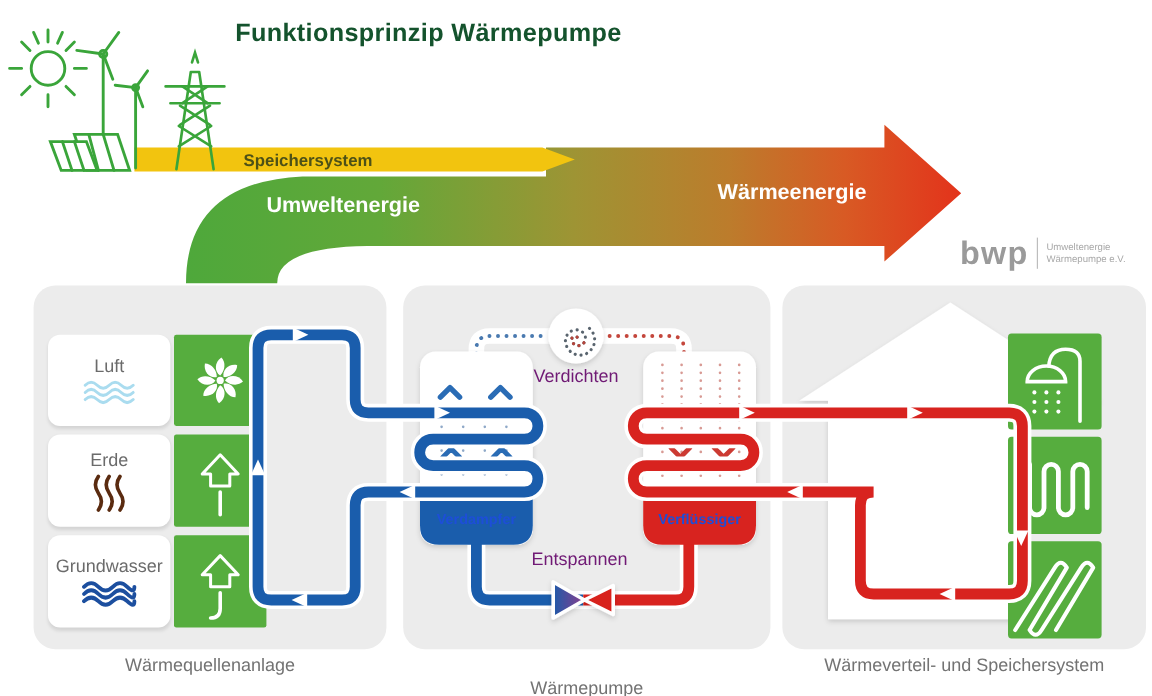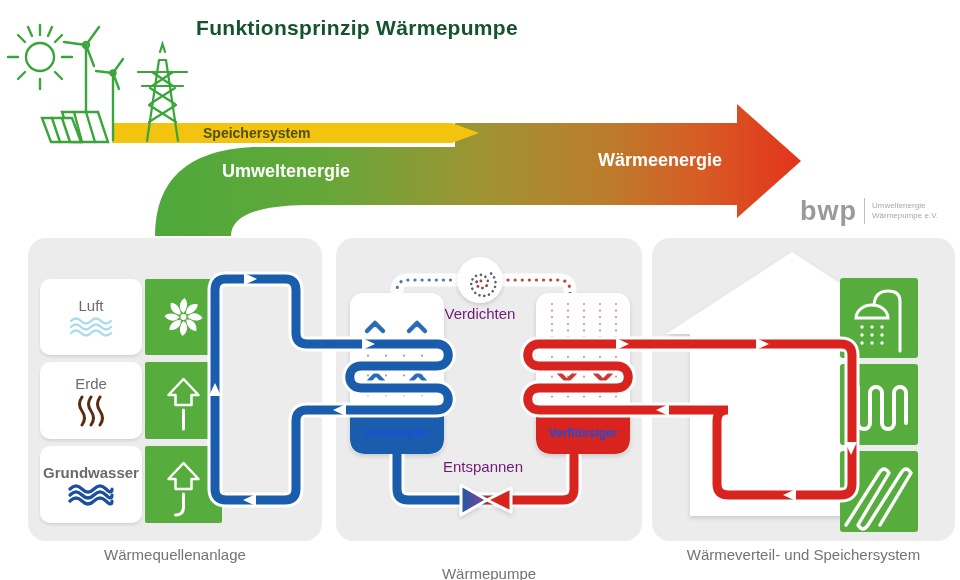--- a/index.html
+++ b/index.html
@@ -108,21 +108,21 @@
     </svg>
   </div>
   <div class="source-row" style="top:362px;height:77px;">
     <span class="rl">Erde</span>
     <svg width="30" height="32" viewBox="0 0 30 32" fill="none" stroke="#5a2b10" stroke-width="3" stroke-linecap="round">
       <path d="M6 2 q -5 7 0 14 t 0 14"></path>
       <path d="M15 2 q -5 7 0 14 t 0 14"></path>
       <path d="M24 2 q -5 7 0 14 t 0 14"></path>
     </svg>
   </div>
-  <div class="source-row" style="top:446px;height:77px;font-weight:bold;">
+  <div class="source-row" style="top:446px;height:77px;">
     <span class="rl">Grundwasser</span>
     <svg width="48" height="22" viewBox="0 0 48 22" fill="none" stroke="#1c4f9f" stroke-width="3.2" stroke-linecap="round">
       <path d="M3 5 q 6 -6 12 0 t 12 0 t 12 0 t 6 0"></path>
       <path d="M3 11 q 6 -6 12 0 t 12 0 t 12 0 t 6 0"></path>
       <path d="M3 17 q 6 -6 12 0 t 12 0 t 12 0 t 6 0"></path>
     </svg>
   </div>
 
   <svg class="abs gfx" width="960" height="580" viewBox="0 0 960 580">
     <defs>

